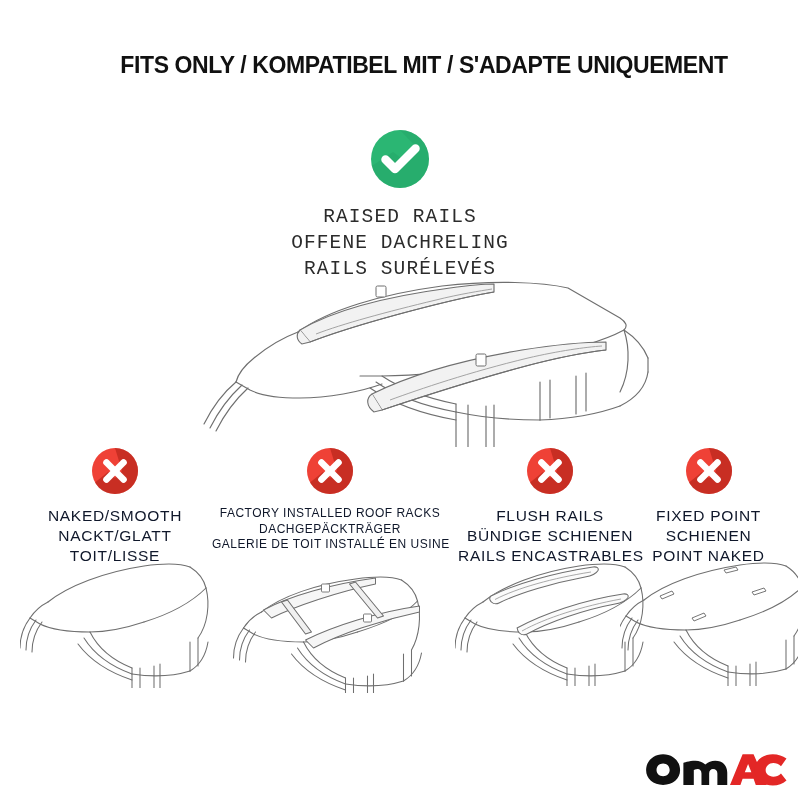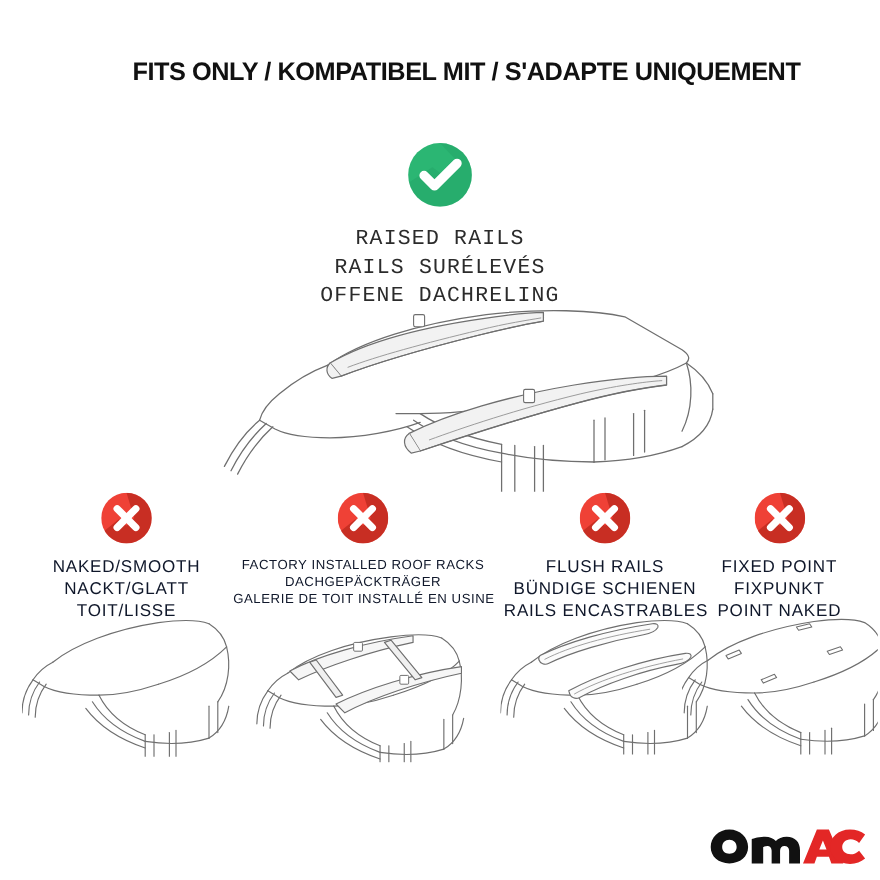--- a/index.html
+++ b/index.html
@@ -139,22 +139,22 @@
   <div class="badge">
     <svg viewBox="0 0 58 58" xmlns="http://www.w3.org/2000/svg">
       <circle cx="29" cy="29" r="29" fill="#2bb673"></circle>
       <path d="M29 0 A29 29 0 0 1 29 58 A29 29 0 0 1 0.8 36 L22 22 L33 30 L44 16 Z" fill="#1f9e60" opacity="0.35"></path>
       <path d="M14.5 29.5 L24 39 L44.5 18.5" fill="none" stroke="#ffffff" stroke-width="8.5" stroke-linecap="round" stroke-linejoin="round"></path>
     </svg>
   </div>
 
   <div class="approved-labels">
     <div class="lbl">RAISED RAILS</div>
+    <div class="lbl">OFFENE DACHRELING</div>
     <div class="lbl">RAILS SURÉLEVÉS</div>
-    <div class="lbl">OFFENE DACHRELING</div>
   </div>
 </div>
 
 <div class="hero-art">
   <svg viewBox="0 0 520 175" xmlns="http://www.w3.org/2000/svg">
     <g fill="none" stroke="#6f6f6f" stroke-width="1.15" stroke-linecap="round" stroke-linejoin="round">
 
       <path d="M148 60 C178 38 232 22 292 14 C344 8 392 10 418 16 L470 46 C476 50 478 54 474 58
                C452 70 414 80 372 88 C318 98 268 104 232 104 L210 104"></path>
       <path d="M148 60 C132 66 116 76 104 86 C94 94 88 102 86 110"></path>
@@ -371,21 +371,21 @@
         <circle cx="23" cy="23" r="23" fill="#ef4136"></circle>
         <path d="M23 0 A23 23 0 0 1 23 46 A23 23 0 0 1 3 34.5 L16 24 L23 30 L30 23 Z" fill="#a81f14" opacity="0.55"></path>
         <g stroke="#ffffff" stroke-width="6.6" stroke-linecap="round">
           <line x1="14.5" y1="14.5" x2="31.5" y2="31.5"></line>
           <line x1="31.5" y1="14.5" x2="14.5" y2="31.5"></line>
         </g>
       </svg>
     </div>
     <div class="denied-labels size-lg">
       <span class="lbl">FIXED POINT</span>
-      <span class="lbl">FIXPUNKT</span>
+      <span class="lbl">SCHIENEN</span>
       <span class="lbl">POINT NAKED</span>
     </div>
     <div class="col-art">
       <svg width="178" height="130" viewBox="0 0 178 130" xmlns="http://www.w3.org/2000/svg">
         <g fill="none" stroke="#6f6f6f" stroke-width="1.05" stroke-linecap="round" stroke-linejoin="round">
           <path d="M24 44 C44 28 80 15 120 9 C142 6 158 7 166 10"></path>
           <path d="M166 10 C174 15 180 23 182 31"></path>
           <path d="M24 44 C16 48 10 54 6 60"></path>
           <path d="M6 60 L16 66 C28 72 46 74 66 74"></path>
           <path d="M66 74 C82 74 102 70 120 64"></path>

